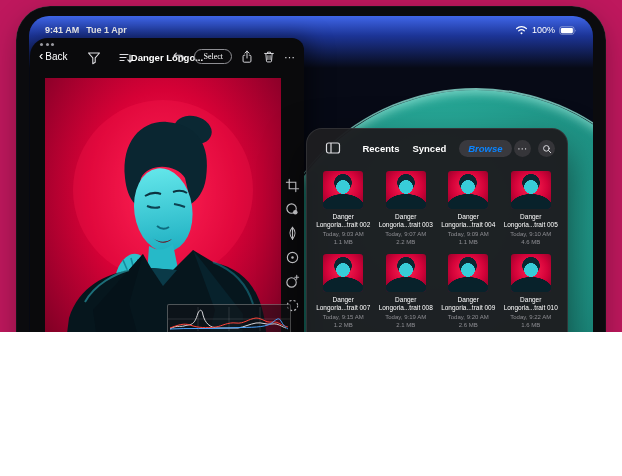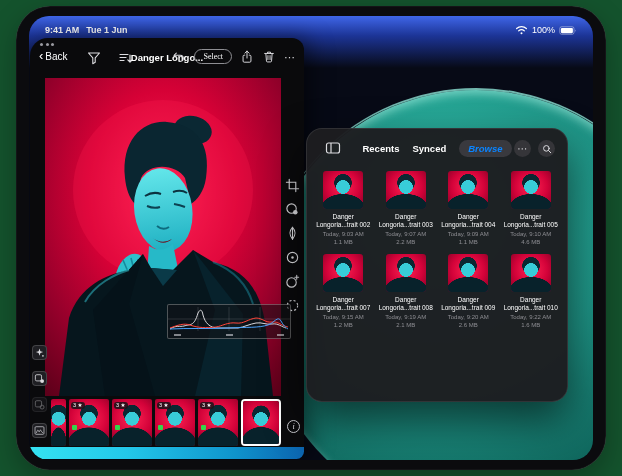--- a/index.html
+++ b/index.html
@@ -1,17 +1,17 @@
 <!DOCTYPE html>
 <html><head>
 <meta charset="utf-8">
 <style>
   * { margin:0; padding:0; box-sizing:border-box; }
   body { font-family:"Liberation Sans", sans-serif; background:#fff; }
-  #stage { position:relative; width:622px; height:476px; background:#14532d; overflow:hidden; }
+  #stage { position:relative; width:622px; height:332px; background:#be185d; overflow:hidden; }
 
   
   .ipad { position:absolute; left:16px; top:6px; width:590px; height:464px; background:#0b0b0e;
           border-radius:34px; box-shadow:0 10px 28px rgba(0,0,0,.28), inset 0 0 1px rgba(255,255,255,.4); }
   .screen { position:absolute; left:13px; top:10px; width:564px; height:444px; border-radius:20px;
             overflow:hidden; background:#070a16; }
 
   
   .wp-blue-glow { position:absolute; left:0; top:0; right:0; height:52px;
       background:linear-gradient(180deg,#3f66e8 0%,#1c3496 38%, rgba(10,14,40,0) 100%); }
@@ -123,21 +123,21 @@
 <div id="stage">
   <div class="ipad">
     <div class="screen">
 
       <div class="wp-teal-circle"></div>
       <div class="wp-blue-glow"></div>
 
       <div class="status">
         <div class="left">
           <span>9:41 AM</span>
-          <span>Tue 1 Jun</span>
+          <span>Tue 1 Apr</span>
         </div>
         <div class="right">
           <span>
             <svg class="icon" width="13" height="10" viewBox="0 0 16 12">
                 <g stroke="#fff" stroke-width="1.5" fill="none" stroke-linecap="round">
                   <path d="M2 4.2a9 9 0 0 1 12 0"></path>
                   <path d="M4.6 7a5.3 5.3 0 0 1 6.8 0"></path>
                   <circle cx="8" cy="10" r="1.2" fill="#fff" stroke="none"></circle>
                 </g>
               </svg>

